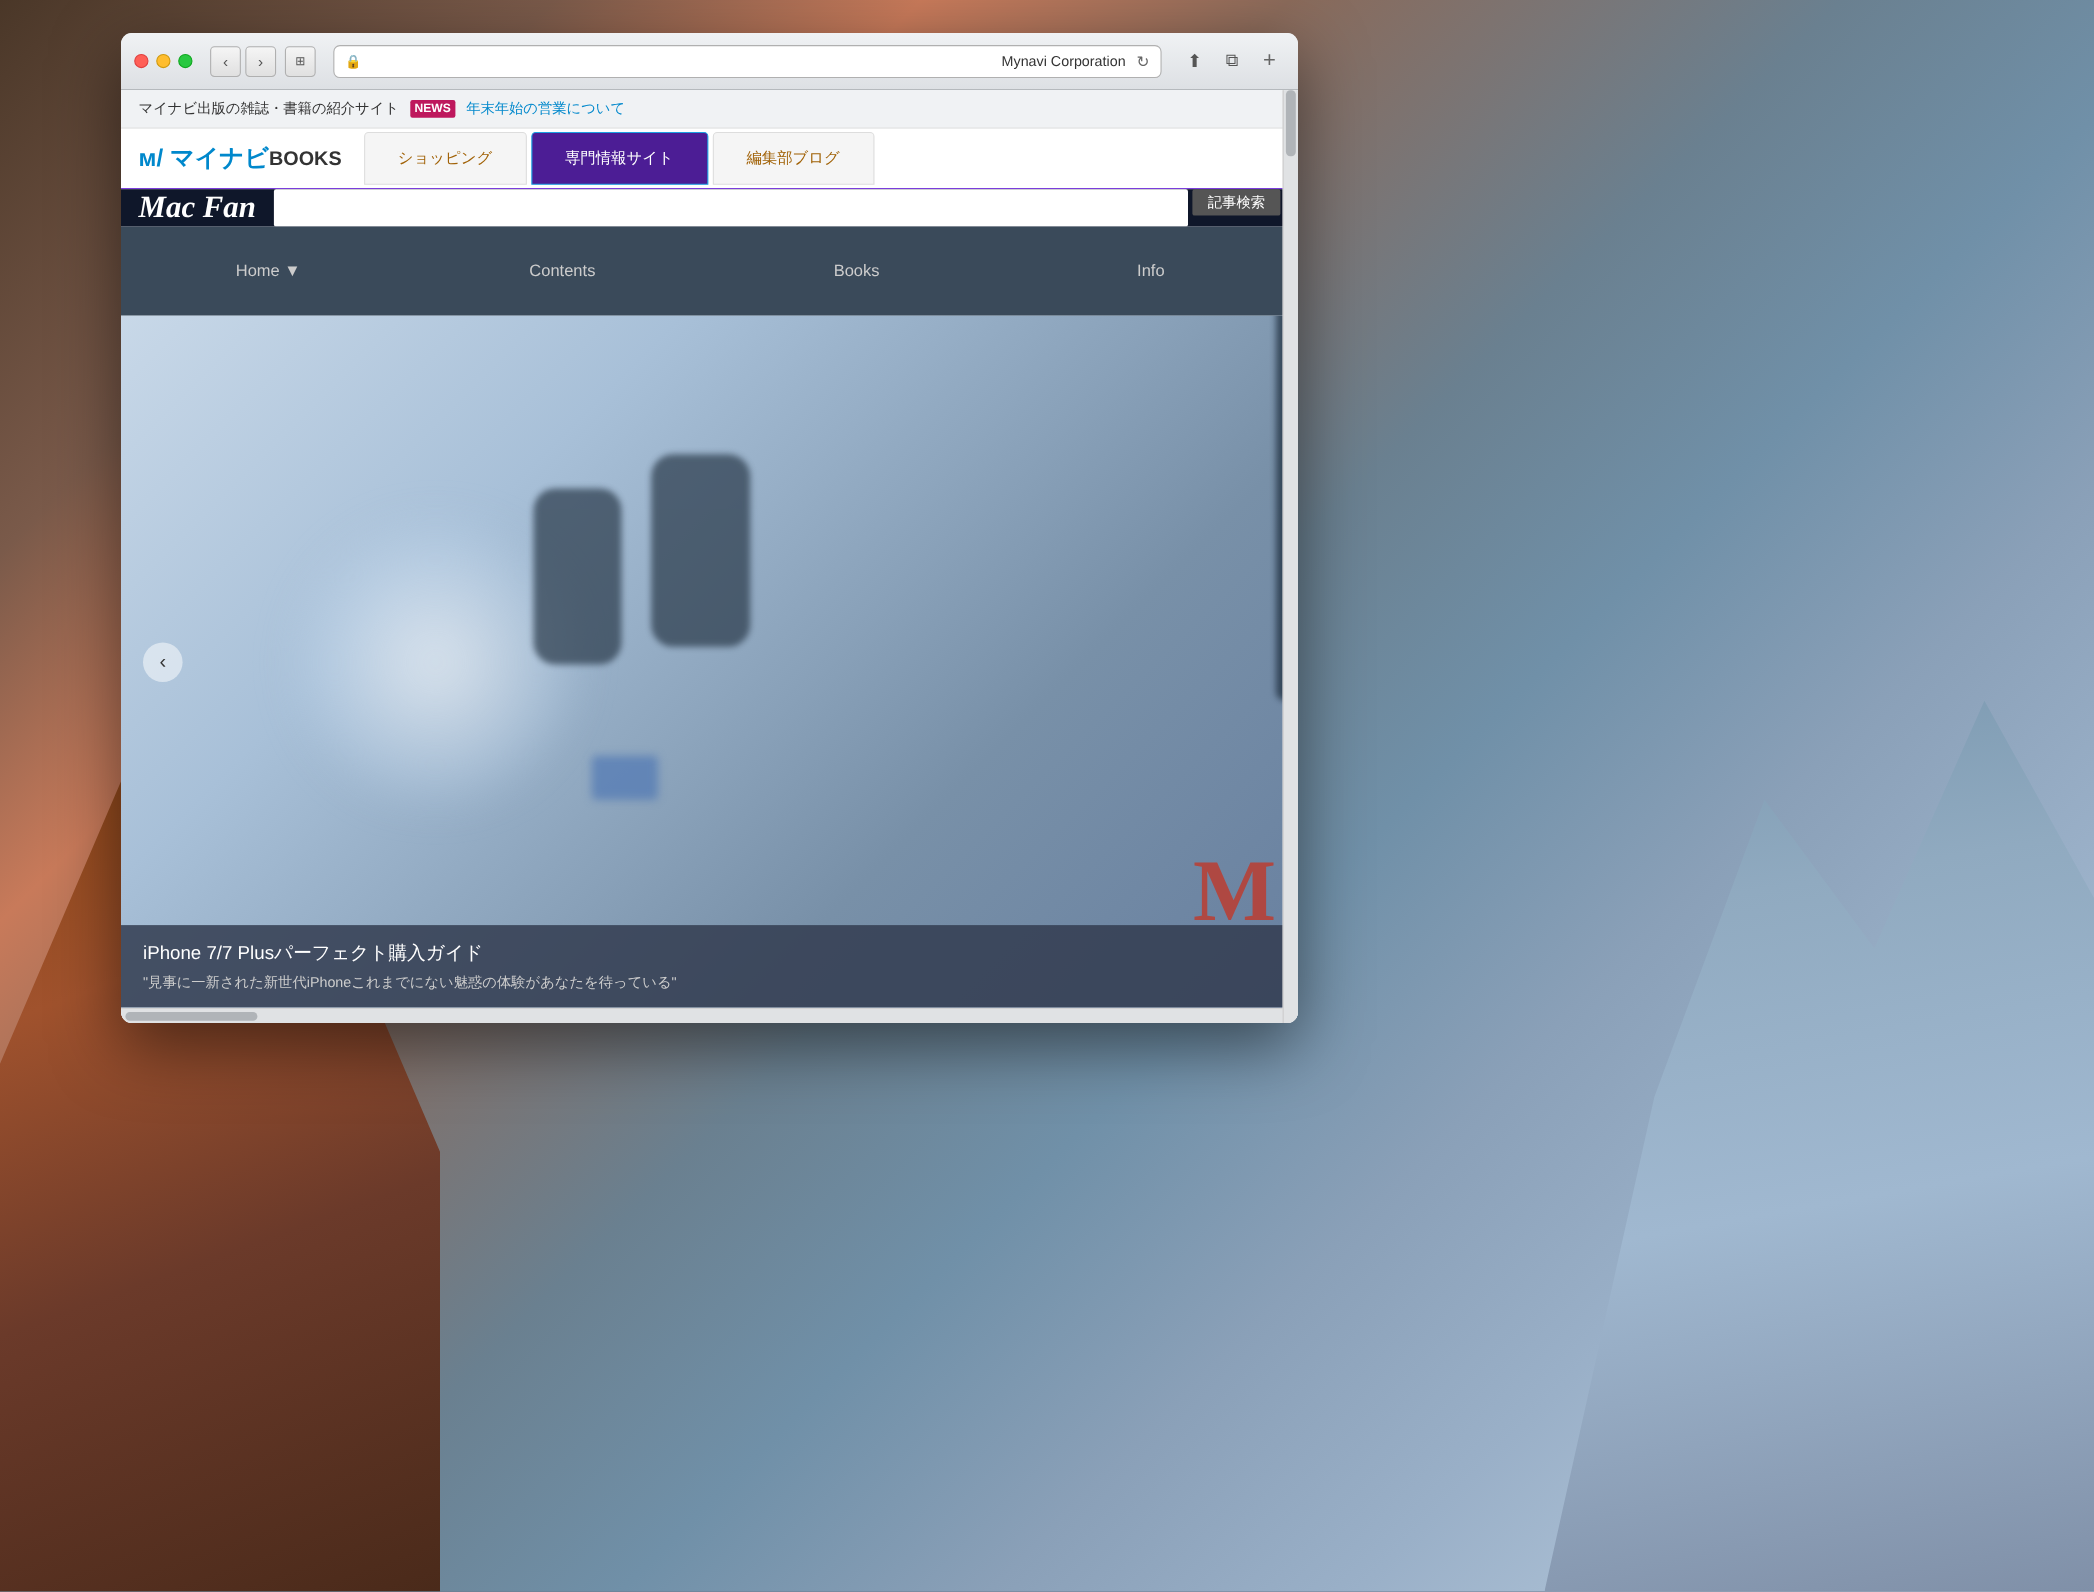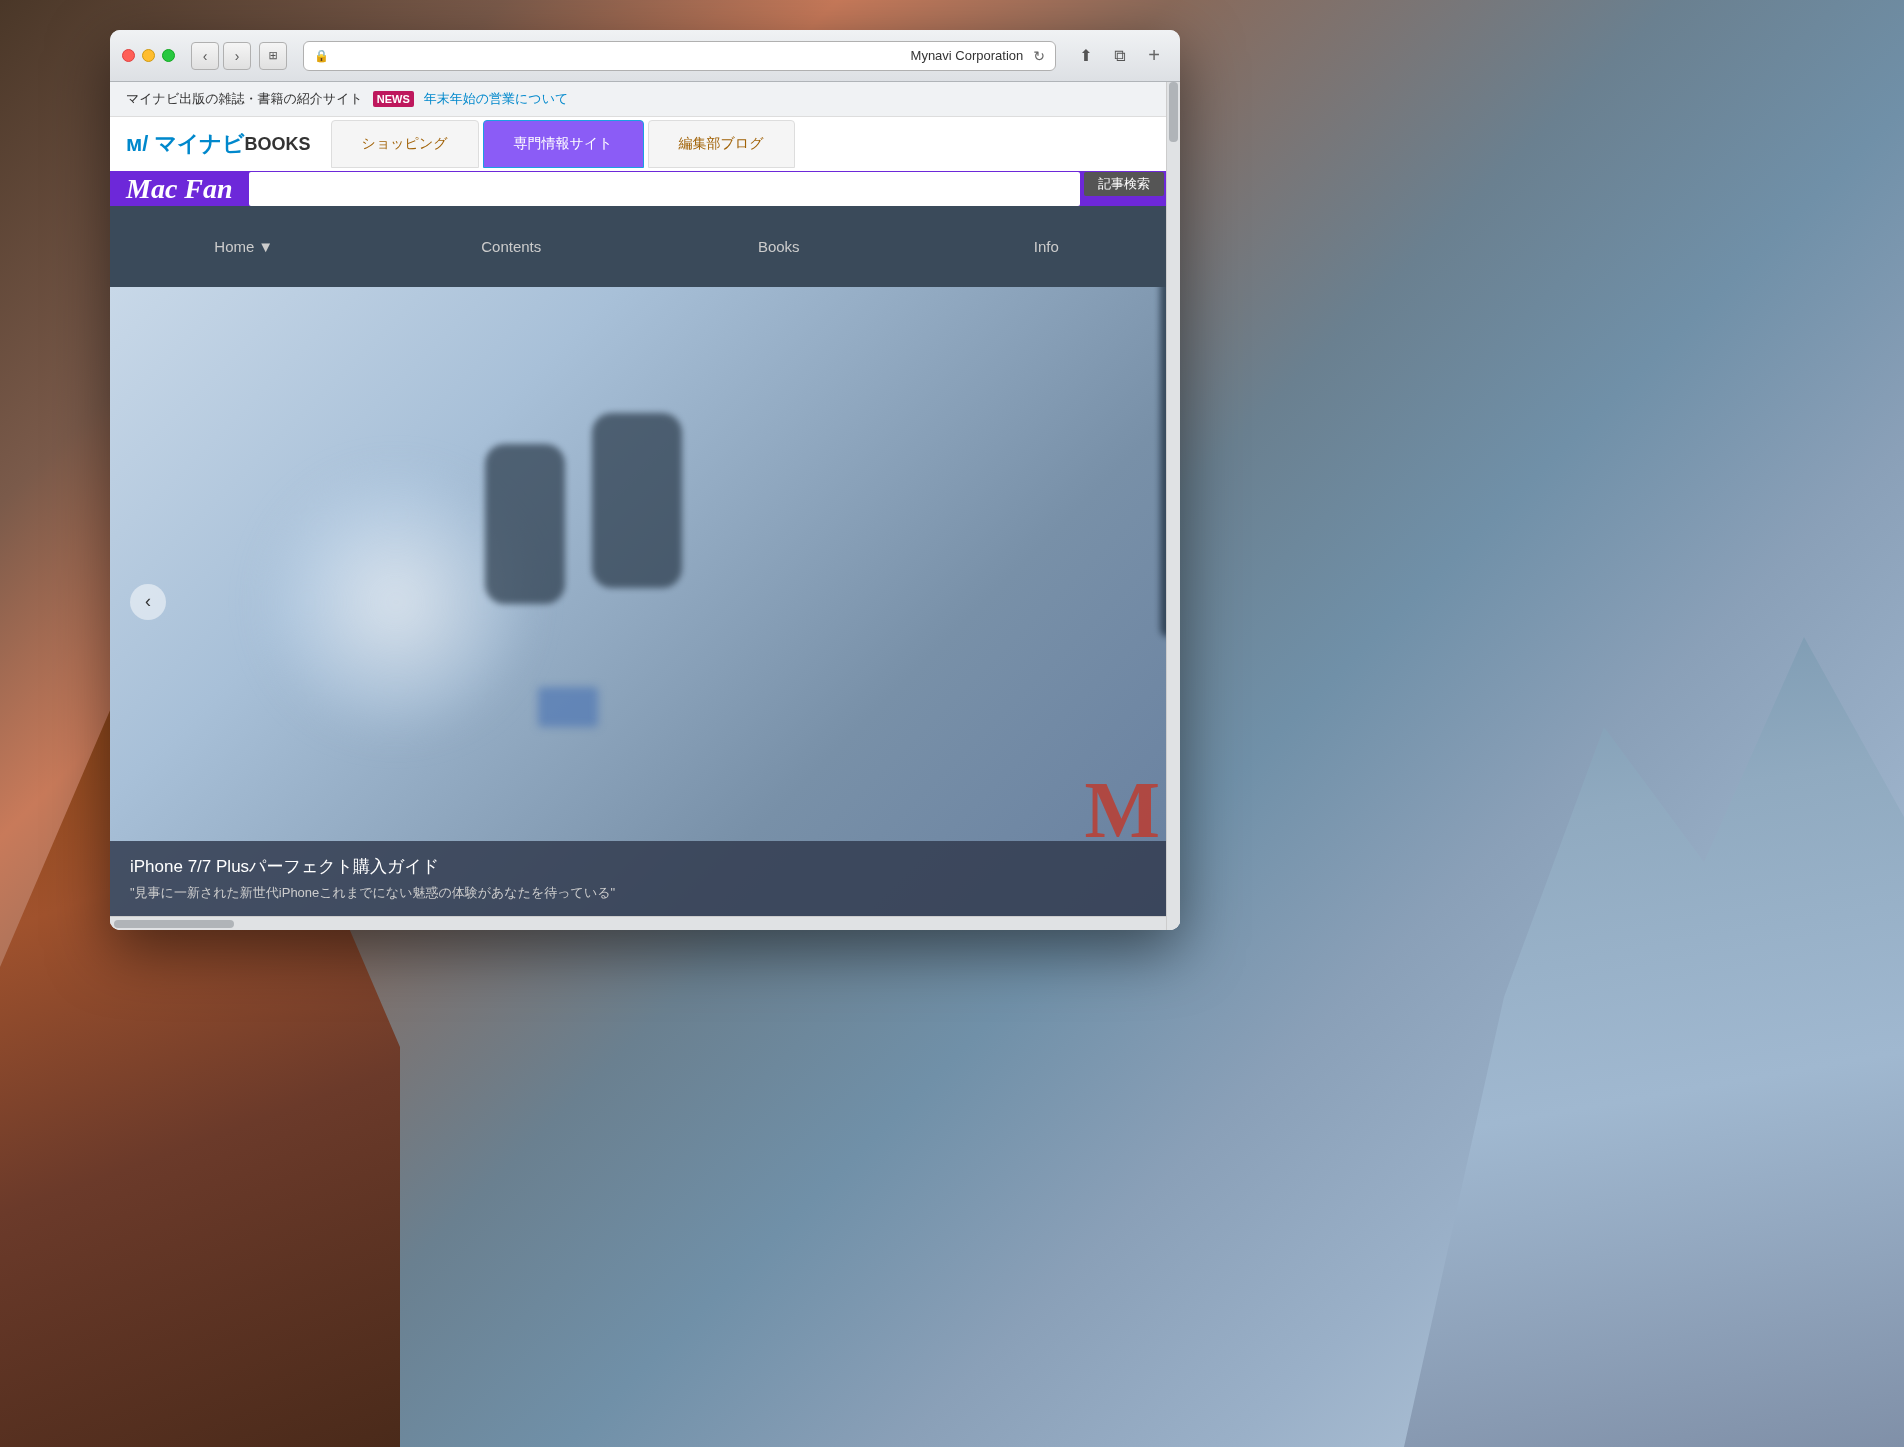--- a/index.html
+++ b/index.html
@@ -268,28 +268,28 @@
       font-size: 14px;
       color: #a16207;
       cursor: pointer;
       border: 1px solid #ddd;
       background: #f5f5f5;
       margin-right: 4px;
       border-radius: 4px 4px 0 0;
     }
 
     .nav-tab.active {
-      background: #8b5cf6;
+      background: #4c1d95;
       color: white;
       border-color: #1ba0e2;
     }
 
     
     .macfan-header {
-      background: #6d28d9;
+      background: #0f172a;
       padding: 0 16px;
       display: flex;
       align-items: center;
       gap: 16px;
     }
 
     .macfan-logo {
       font-size: 28px;
       font-weight: 900;
       font-style: italic;

